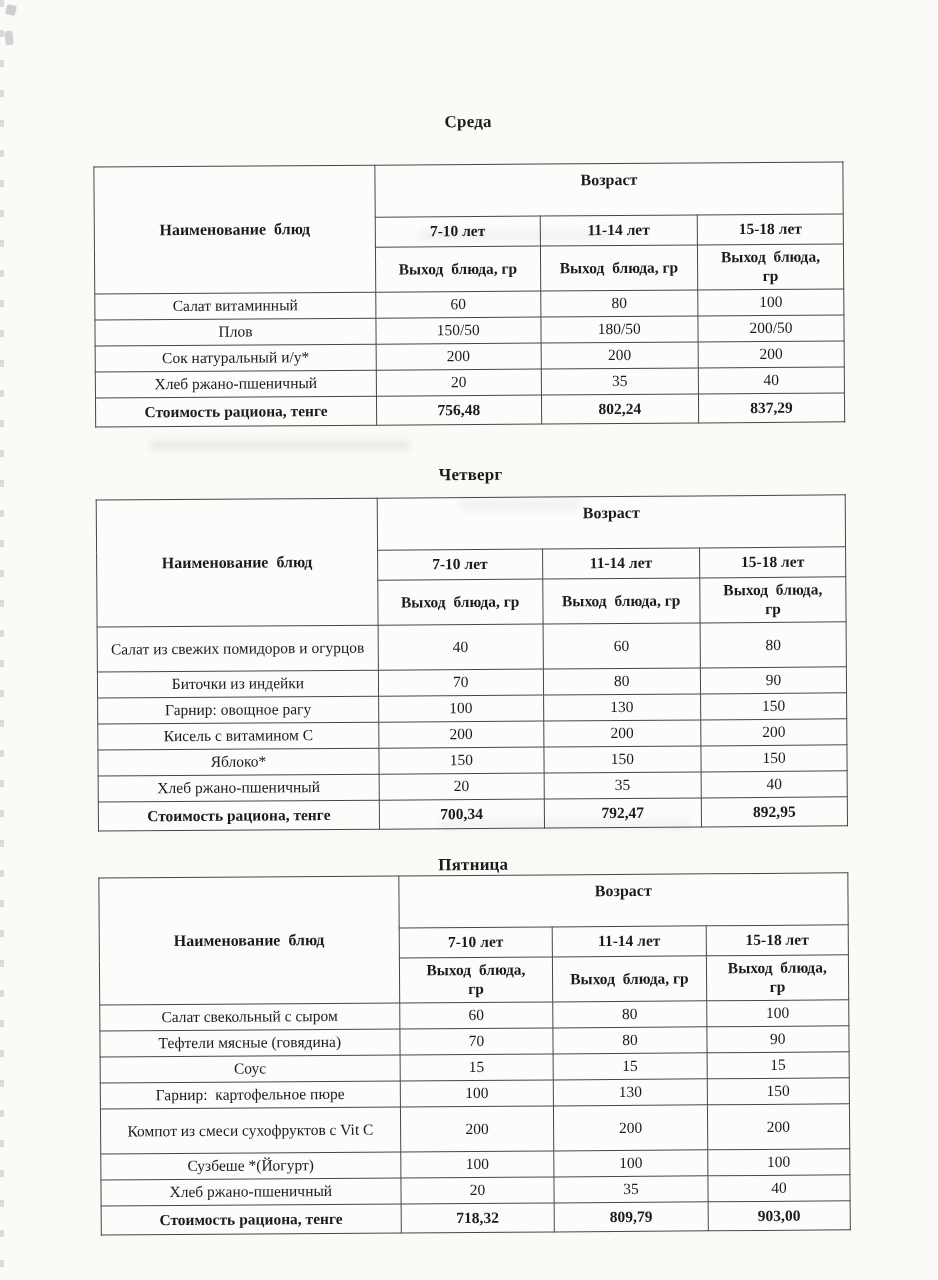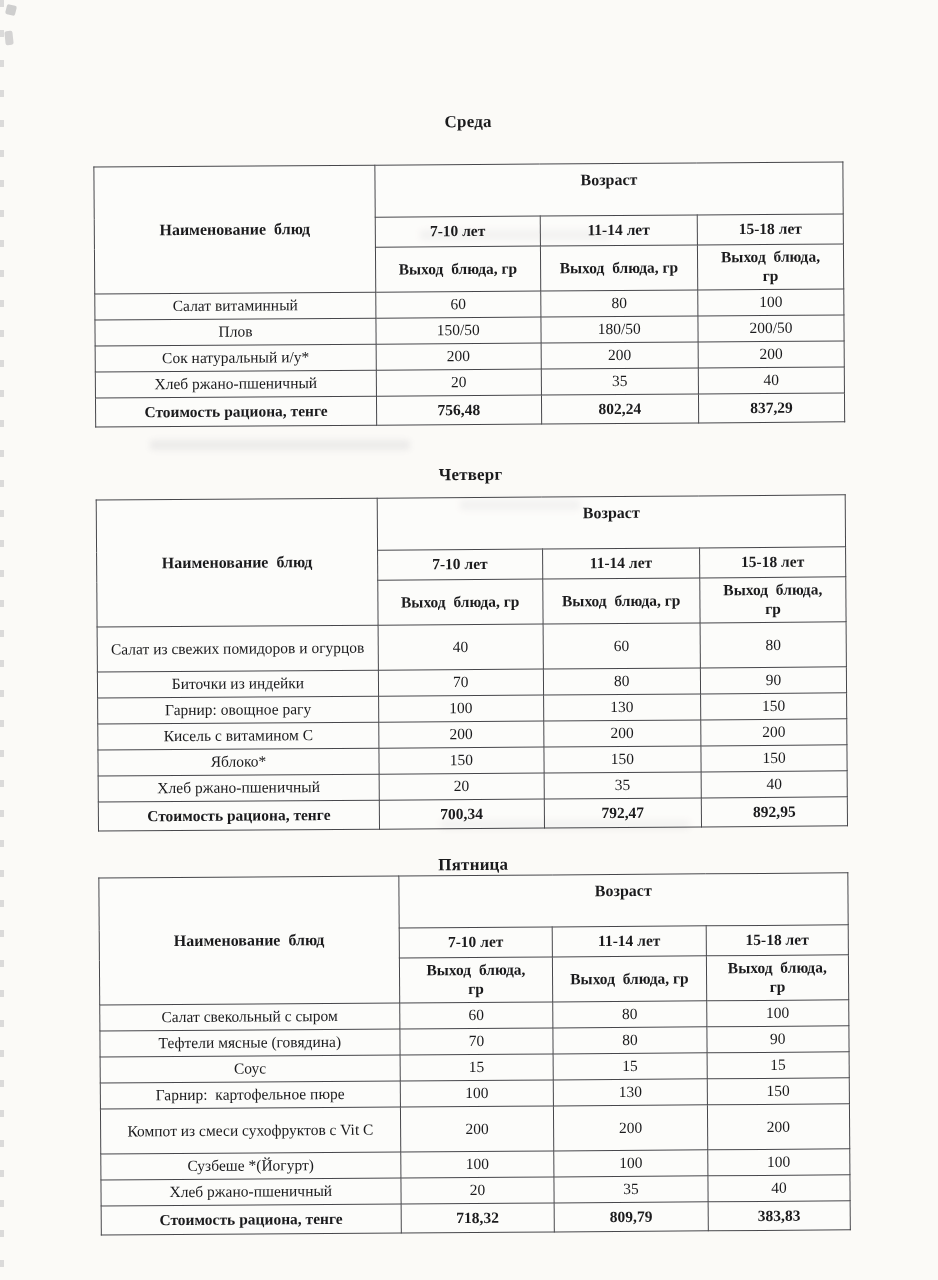--- a/index.html
+++ b/index.html
@@ -261,18 +261,18 @@
       <tr class="r-body">
         <td class="dish">Хлеб ржано-пшеничный</td>
         <td>20</td>
         <td>35</td>
         <td>40</td>
       </tr>
       <tr class="r-total">
         <td class="dish">Стоимость рациона, тенге</td>
         <td>718,32</td>
         <td>809,79</td>
-        <td>383,83</td>
+        <td>903,00</td>
       </tr>
     </tbody>
   </table>
 
 </div>
 
 </body></html>

